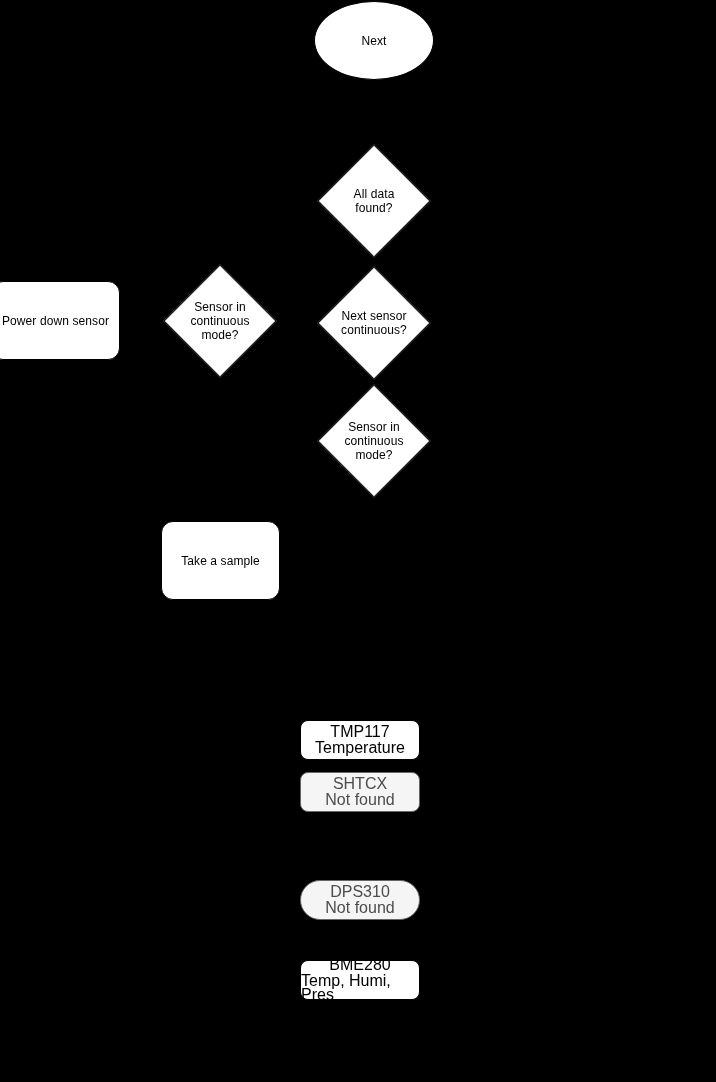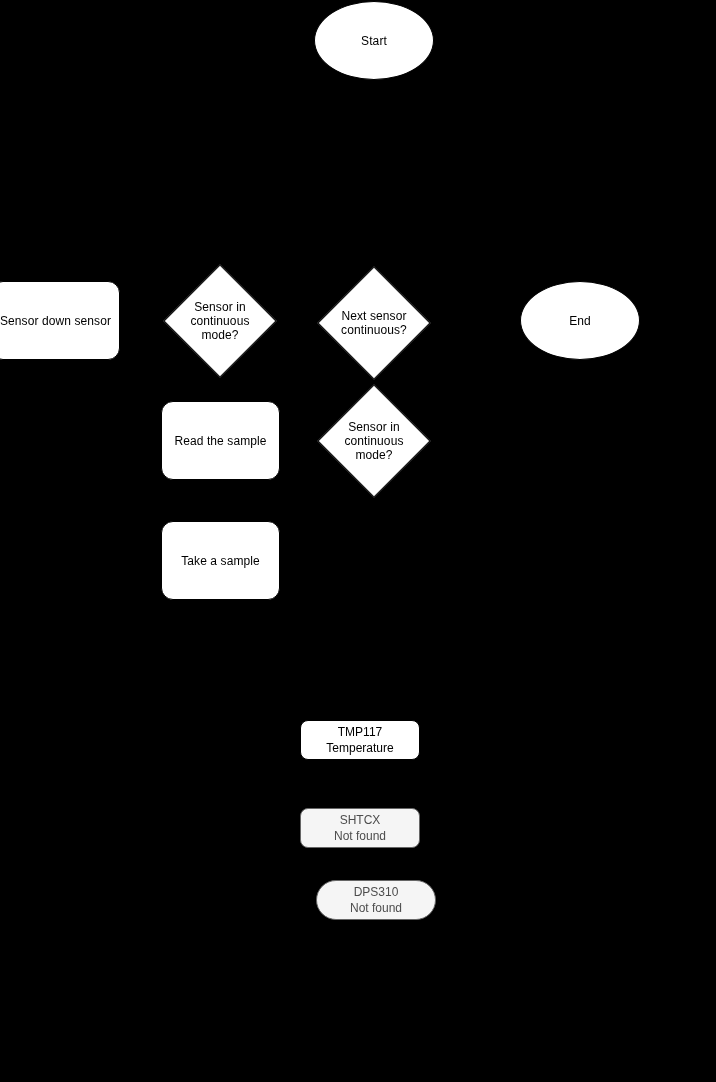--- a/index.html
+++ b/index.html
@@ -75,21 +75,21 @@
     position: absolute;
     box-sizing: border-box;
     width: 120px;
     height: 40px;
     border-radius: 8px;
     display: flex;
     flex-direction: column;
     align-items: center;
     justify-content: center;
     gap: 2px;
-    font-size: 12px;
+    font-size: 16px;
     line-height: 14px;
   }
   .sensor-card.found {
     background: #ffffff;
     border: 1px solid #000000;
     color: #000000;
   }
   .sensor-card.missing {
     background: #f5f5f5;
     border: 1px solid #666666;
@@ -97,77 +97,82 @@
   }
   .sensor-name { display: block; }
   .sensor-desc { display: block; }
 </style>
 </head>
 <body>
 
 <div id="canvas">
 
   <div class="node terminator" style="left:314px; top:1px; width:120px; height:79px;">
-    <span>Start</span>
+    <span>Next</span>
   </div>
 
+  <div class="node decision" style="left:334px; top:161px; width:80px; height:80px;">
+    <div class="dia-shape"></div>
+    <div class="dia-label">
+      <span>All data</span><br>
+      <span>found?</span>
+    </div>
+  </div>
 
   <div class="node process" style="left:-9px; top:281px; width:129px; height:79px;">
-    <span>Sensor down sensor</span>
+    <span>Power down sensor</span>
   </div>
 
   <div class="node decision" style="left:180px; top:281px; width:80px; height:80px;">
     <div class="dia-shape"></div>
     <div class="dia-label">
       <span>Sensor in</span><br>
       <span>continuous</span><br>
       <span>mode?</span>
     </div>
   </div>
 
   <div class="node decision" style="left:334px; top:283px; width:80px; height:80px;">
     <div class="dia-shape"></div>
     <div class="dia-label">
       <span>Next sensor</span><br>
       <span>continuous?</span>
     </div>
   </div>
 
-  <div class="node terminator" style="left:520px; top:281px; width:120px; height:79px;">
-    <span>End</span>
-  </div>
 
-  <div class="node process" style="left:161px; top:401px; width:119px; height:79px;">
-    <span>Read the sample</span>
-  </div>
 
   <div class="node decision" style="left:334px; top:401px; width:80px; height:80px;">
     <div class="dia-shape"></div>
     <div class="dia-label">
       <span>Sensor in</span><br>
       <span>continuous</span><br>
       <span>mode?</span>
     </div>
   </div>
 
   <div class="node process" style="left:161px; top:521px; width:119px; height:79px;">
     <span>Take a sample</span>
   </div>
 
 
   <div class="sensor-card found" style="left:300px; top:720px;">
     <span class="sensor-name">TMP117</span>
     <span class="sensor-desc">Temperature</span>
   </div>
 
-  <div class="sensor-card missing" style="left:300px; top:808px;">
+  <div class="sensor-card missing" style="left:300px; top:772px;">
     <span class="sensor-name">SHTCX</span>
     <span class="sensor-desc">Not found</span>
   </div>
 
-  <div class="sensor-card missing" style="left:316px; top:880px;border-radius:20px;">
+  <div class="sensor-card missing" style="left:300px; top:880px;border-radius:20px;">
     <span class="sensor-name">DPS310</span>
     <span class="sensor-desc">Not found</span>
   </div>
 
+  <div class="sensor-card found" style="left:300px; top:960px;">
+    <span class="sensor-name">BME280</span>
+    <span class="sensor-desc">Temp, Humi, Pres</span>
+  </div>
 
 
 </div>
 
 </body></html>

